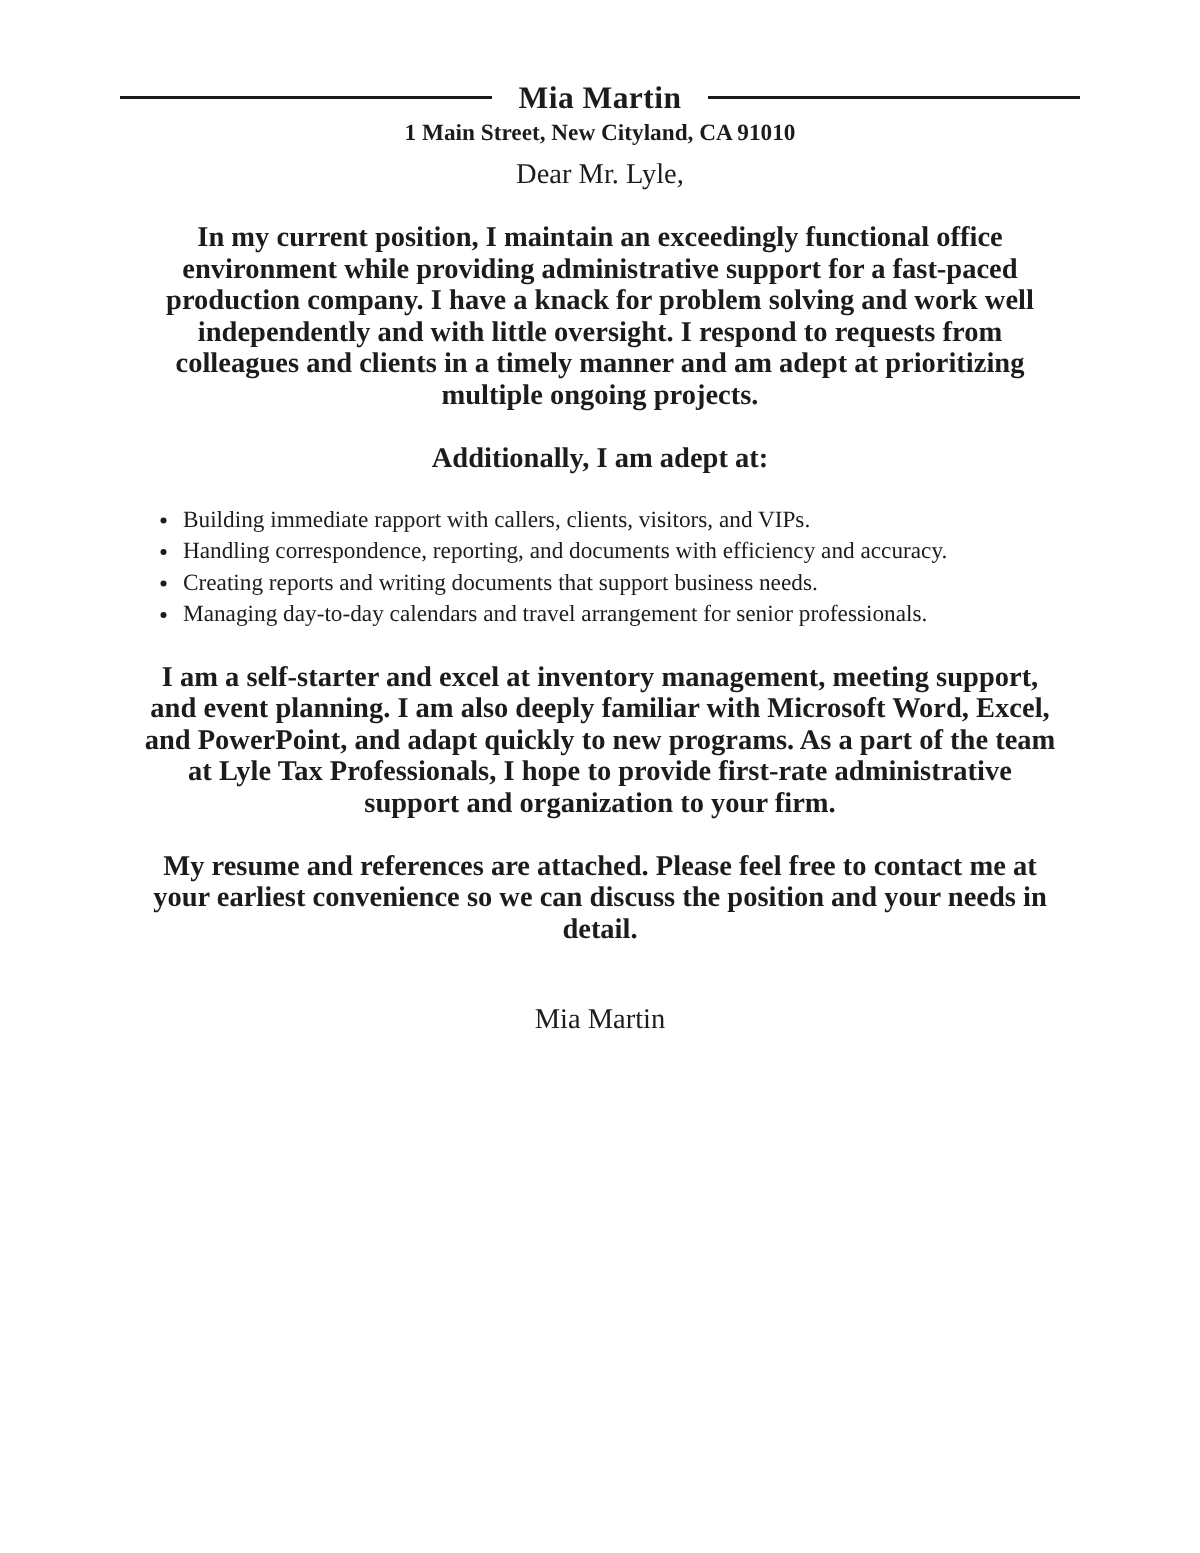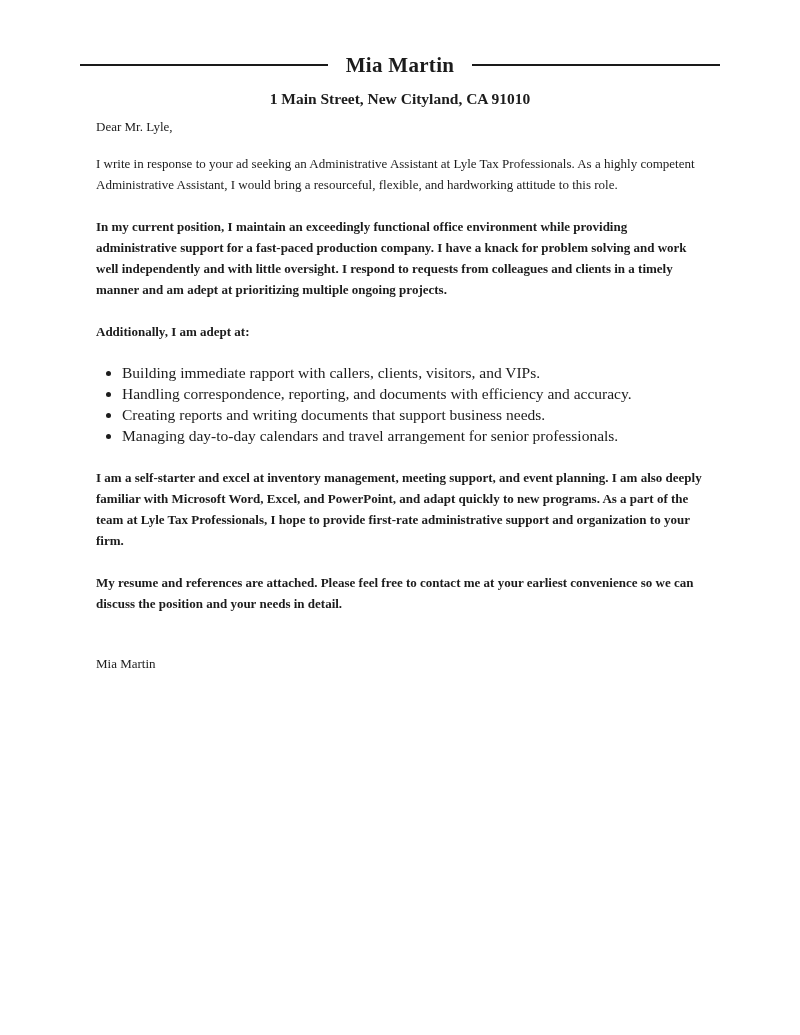--- a/index.html
+++ b/index.html
@@ -35,32 +35,33 @@
     font-weight: bold;
     margin: 0 18px;
     letter-spacing: 0.3px;
     white-space: nowrap;
   }
   .address-line {
     text-align: center;
     font-weight: bold;
     font-size: 15.5px;
     line-height: 22px;
-    margin-top: 10px;
+    margin-top: 0;
   }
   .contact-line {
     text-align: center;
     font-weight: bold;
     font-size: 15.5px;
     line-height: 22px;
   }
   .letter-body p {
     margin: 16px;
-    font-size: 13px;
+    font-size: 19px;
     line-height: 21px;
+    text-align: center;
   }
   .salutation { margin-top: 6px !important; }
   .para-1 { margin-top: 5px !important; }
   .para-gap { margin-top: 21px !important; font-weight: bold; }
   ul.skills-list {
     margin: 20px 0 0 0;
     padding: 0 0 0 42px;
     list-style: disc outside;
   }
   ul.skills-list li {
@@ -88,21 +89,20 @@
     <div class="rule"></div>
   </div>
 
   <div class="address-line">1 Main Street, New Cityland, CA 91010</div>
 
 
   <div class="letter-body">
 
     <p class="salutation">Dear Mr. Lyle,</p>
 
-    <p class="para-1">I write in response to your ad seeking an Administrative Assistant at Lyle Tax Professionals. As a highly competent Administrative Assistant, I would bring a resourceful, flexible, and hardworking attitude to this role.</p>
 
     <p class="para-gap">In my current position, I maintain an exceedingly functional office environment while providing administrative support for a fast-paced production company. I have a knack for problem solving and work well independently and with little oversight. I respond to requests from colleagues and clients in a timely manner and am adept at prioritizing multiple ongoing projects.</p>
 
     <p class="para-gap">Additionally, I am adept at:</p>
 
     <ul class="skills-list">
       <li>Building immediate rapport with callers, clients, visitors, and VIPs.</li>
       <li>Handling correspondence, reporting, and documents with efficiency and accuracy.</li>
       <li>Creating reports and writing documents that support business needs.</li>
       <li>Managing day-to-day calendars and travel arrangement for senior professionals.</li>

